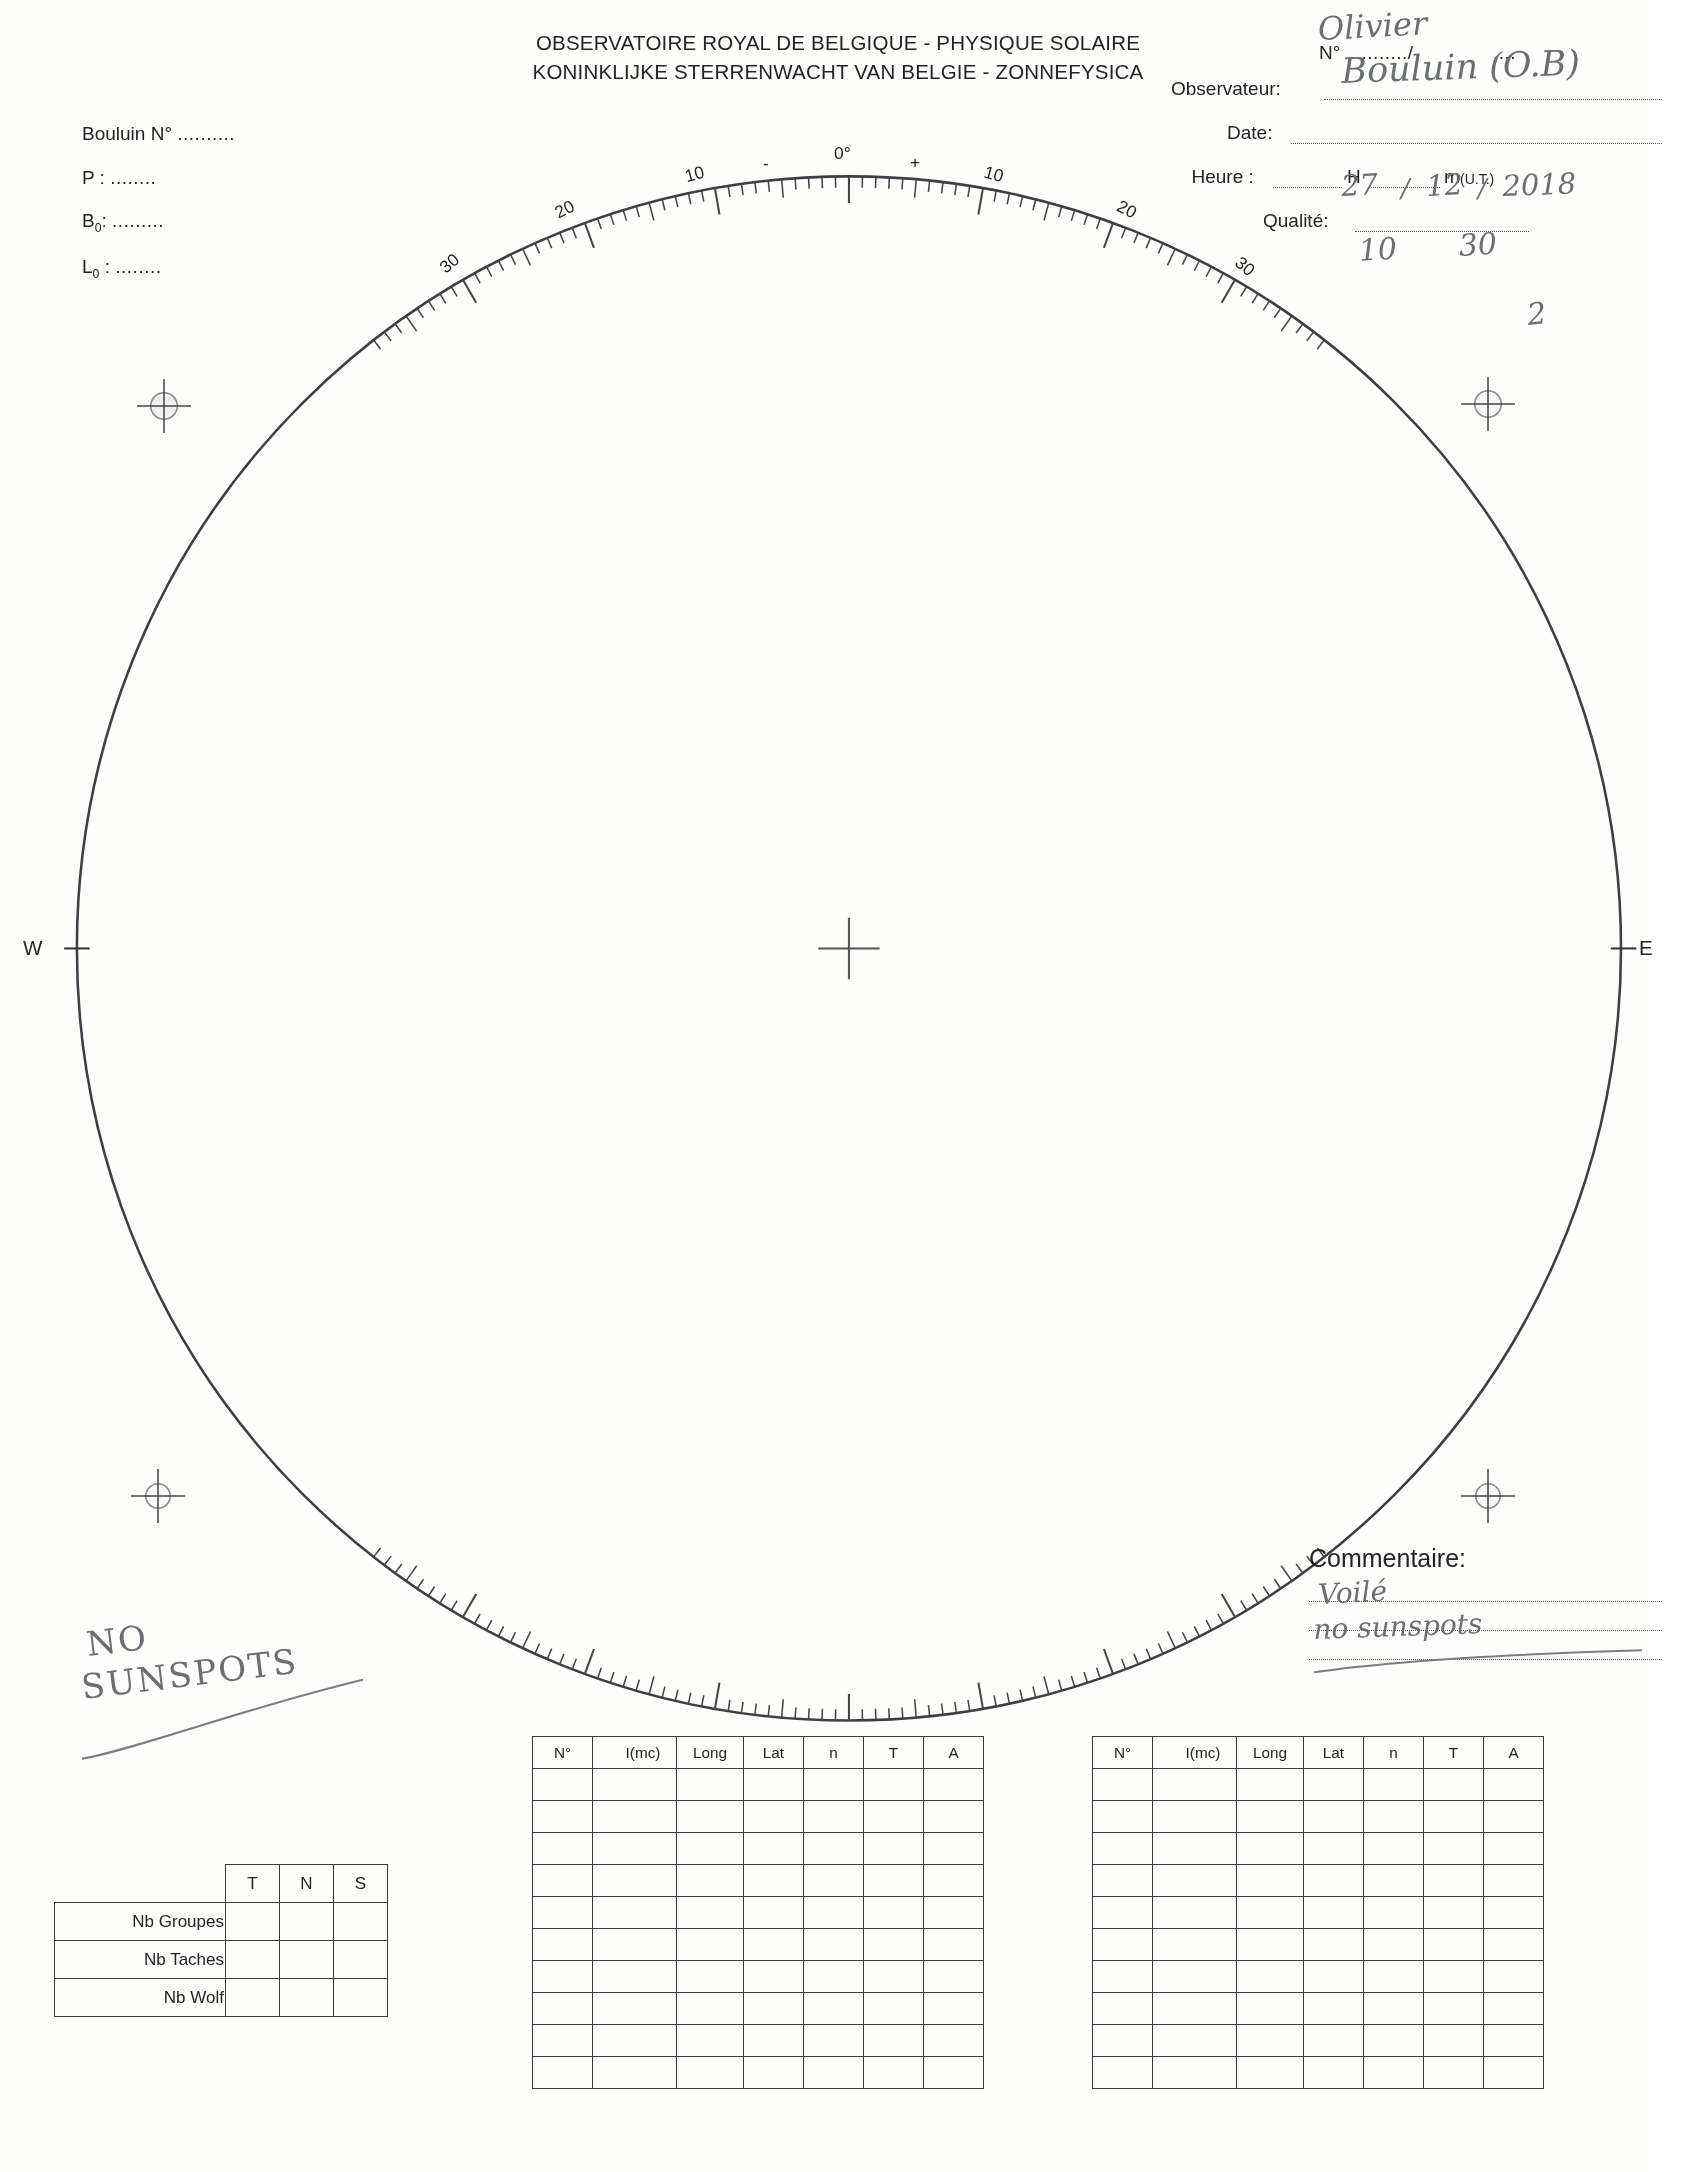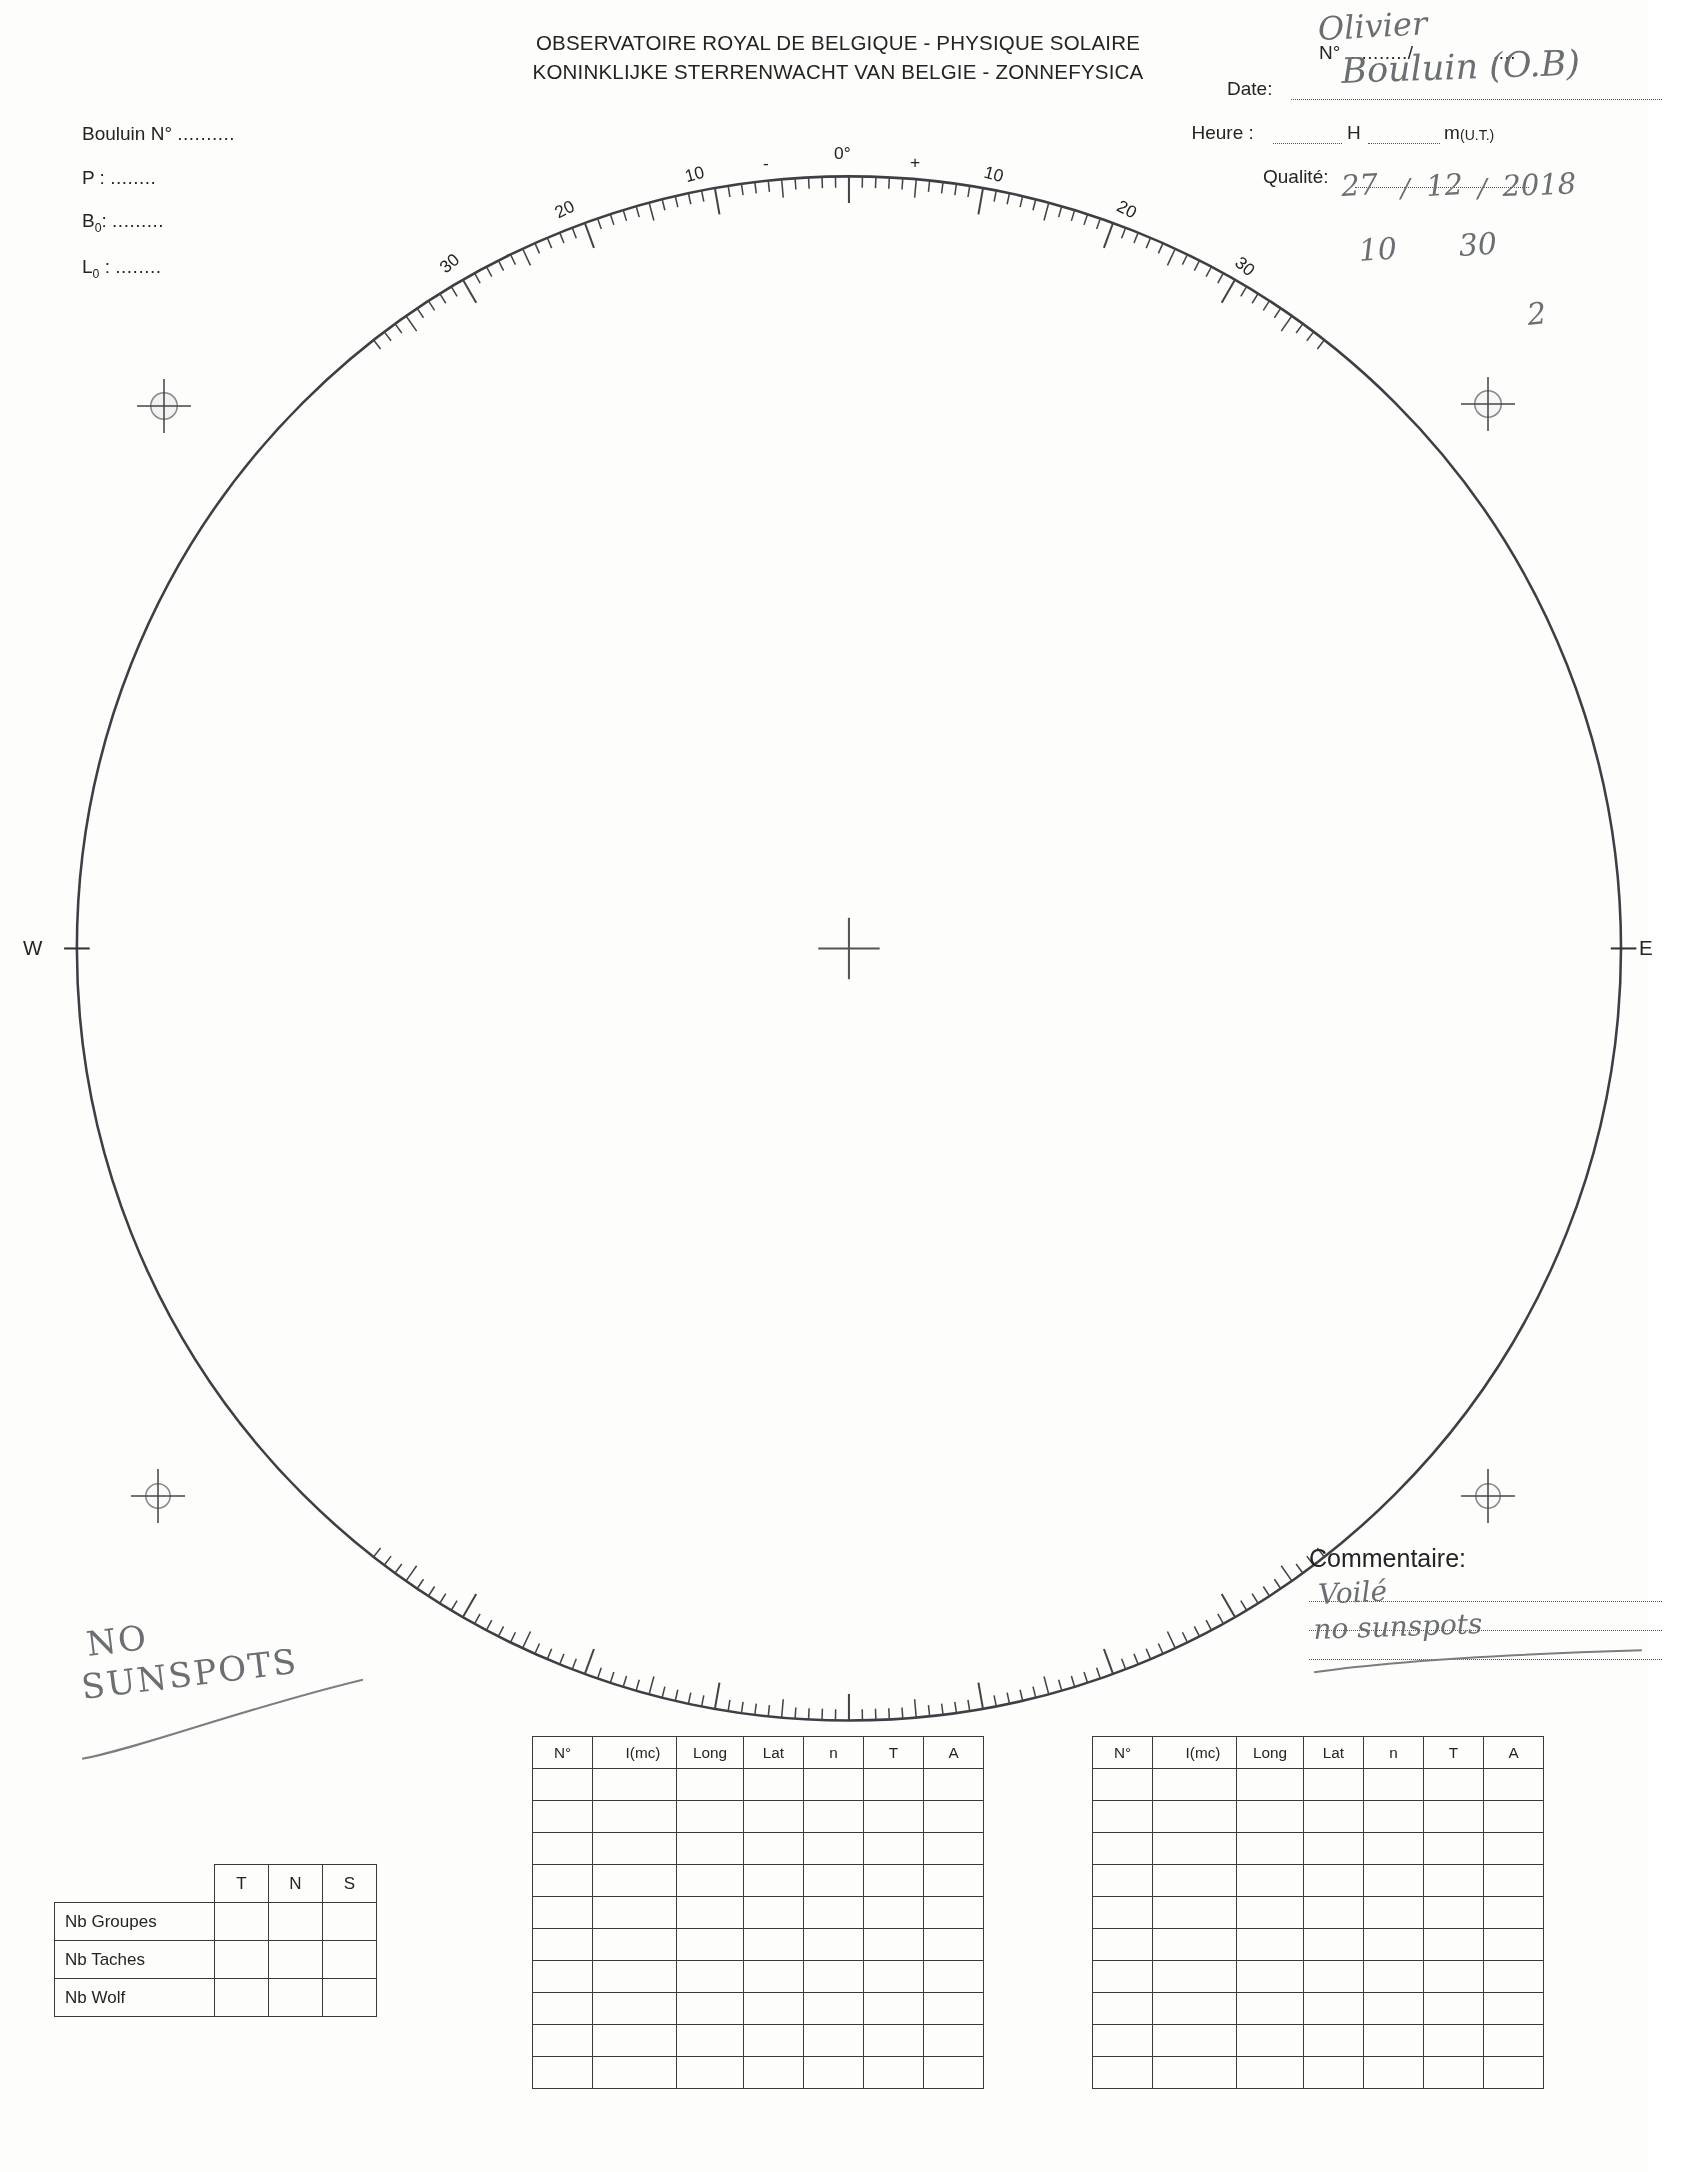--- a/index.html
+++ b/index.html
@@ -129,22 +129,22 @@
     left: 54px;
     top: 1864px;
   }
   .summary-table td, .summary-table th {
     width: 51px;
     height: 35px;
     font-size: 17px;
   }
   .summary-table td.rowhead {
     width: 148px;
-    text-align: left;
-    padding-left: 10px;
+    text-align: right;
+    padding-left: 21px;
   }
   .summary-table td.blankcorner {
     border: none;
   }
 
   .spot-table {
     position: absolute;
     top: 1736px;
   }
   .spot-table.left { left: 532px; }
@@ -204,20 +204,24 @@
   </div>
 
   <div class="obs-col">
 
     <div class="obs-row" style="height:36px;">
       <span style="position:absolute; left:148px; top:11.3px;">N°</span>
       <span style="position:absolute; left:179px; top:11.3px;" class="dots">........../</span>
       <span style="position:absolute; left:322px; top:11.3px;" class="dots">....</span>
     </div>
 
+    <div class="obs-row">
+      <span style="position:absolute; left:0px; top:11.3px;">Observateur:</span>
+      <span class="obs-rule" style="position:absolute; left:153px; top:31px; width:338px;"></span>
+    </div>
 
     <div class="obs-row">
       <span style="position:absolute; left:56px; top:11.3px;">Date:</span>
       <span class="obs-rule" style="position:absolute; left:120px; top:31px; width:371px;"></span>
     </div>
 
     <div class="obs-row">
       <span style="position:absolute; left:20.5px; top:11.3px;">Heure :</span>
       <span class="obs-rule" style="position:absolute; left:102px; top:31px; width:69px;"></span>
       <span style="position:absolute; left:176px; top:11.3px;">H</span>

